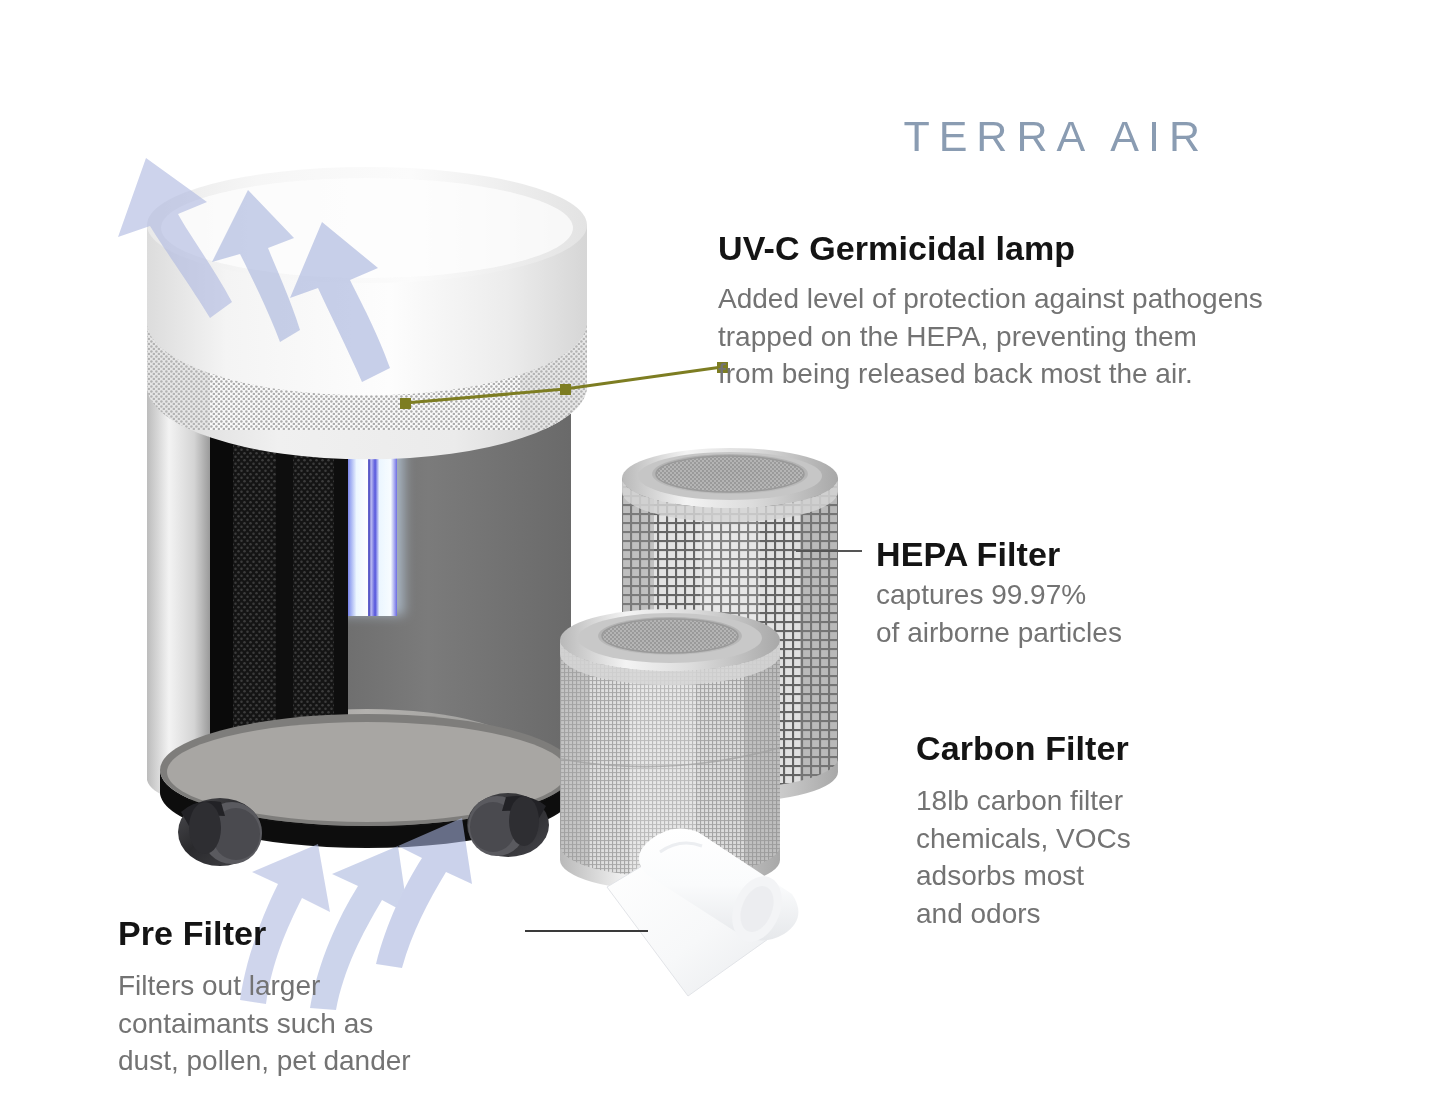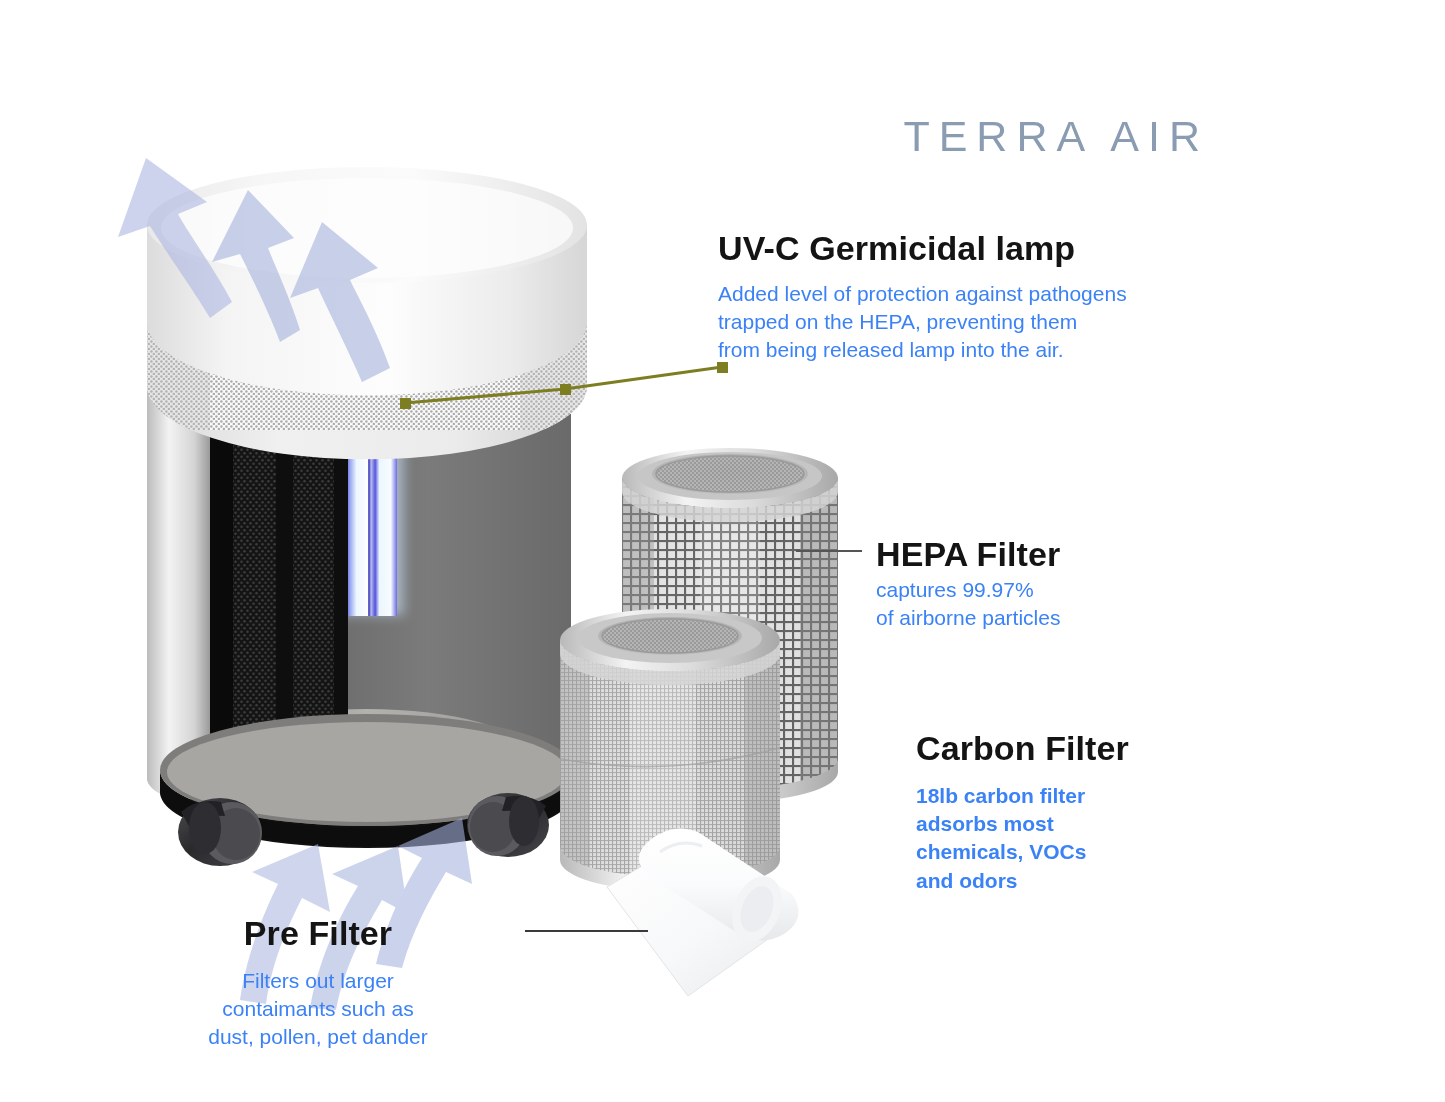--- a/index.html
+++ b/index.html
@@ -7,32 +7,32 @@
        font-family:"Liberation Sans","DejaVu Sans",sans-serif;color:#1a1a1a;}
   .stage{position:absolute;left:0;top:0;width:1271px;height:1102px;}
 
   
   #brand{position:absolute;right:62px;top:112px;font-size:43px;letter-spacing:9px;
          color:#8a9cb2;font-weight:400;white-space:nowrap;}
 
   
   .callout{position:absolute;}
   .c-title{font-weight:700;font-size:34px;letter-spacing:.1px;color:#141414;line-height:1.2;}
-  .c-body{font-weight:400;font-size:21px;color:#3b82f6;line-height:1.35;}
+  .c-body{font-weight:400;font-size:28px;color:#737373;line-height:1.35;}
 
   #uvc{left:718px;top:228px;width:690px;}
   #uvc .c-body{margin-top:11px;}
 
   #hepa{left:876px;top:534px;width:430px;}
   #hepa .c-body{margin-top:1px;}
 
   #carbon{left:916px;top:728px;width:400px;}
-  #carbon .c-body{margin-top:13px;font-weight:bold;}
-
-  #prefilter{left:118px;top:913px;width:400px;text-align:center;}
+  #carbon .c-body{margin-top:13px;}
+
+  #prefilter{left:118px;top:913px;width:400px;text-align:left;}
   #prefilter .c-body{margin-top:13px;}
 
   
   .leader{position:absolute;background:#3a3a3a;height:2px;}
   #hepa-leader{left:796px;top:550px;width:66px;background:#555;}
   #pre-leader{left:525px;top:930px;width:123px;background:#3a3a3a;height:2px;}
 
   
   svg.ov{position:absolute;left:0;top:0;width:1445px;height:1102px;overflow:visible;}
 </style>
@@ -333,39 +333,39 @@
     </g>
   </svg>
 
   <div id="brand">TERRA AIR</div>
 
   <div class="callout" id="uvc">
     <div class="c-title">UV-C Germicidal lamp</div>
     <div class="c-body">
       <div>Added level of protection against pathogens</div>
       <div>trapped on the HEPA, preventing them</div>
-      <div>from being released lamp into the air.</div>
+      <div>from being released back most the air.</div>
     </div>
   </div>
 
   <div class="leader" id="hepa-leader"></div>
   <div class="callout" id="hepa">
     <div class="c-title">HEPA Filter</div>
     <div class="c-body">
       <div>captures 99.97%</div>
       <div>of airborne particles</div>
     </div>
   </div>
 
   <div class="callout" id="carbon">
     <div class="c-title">Carbon Filter</div>
     <div class="c-body">
       <div>18lb carbon filter</div>
+      <div>chemicals, VOCs</div>
       <div>adsorbs most</div>
-      <div>chemicals, VOCs</div>
       <div>and odors</div>
     </div>
   </div>
 
   <div class="leader" id="pre-leader"></div>
   <div class="callout" id="prefilter">
     <div class="c-title">Pre Filter</div>
     <div class="c-body">
       <div>Filters out larger</div>
       <div>contaimants such as</div>

